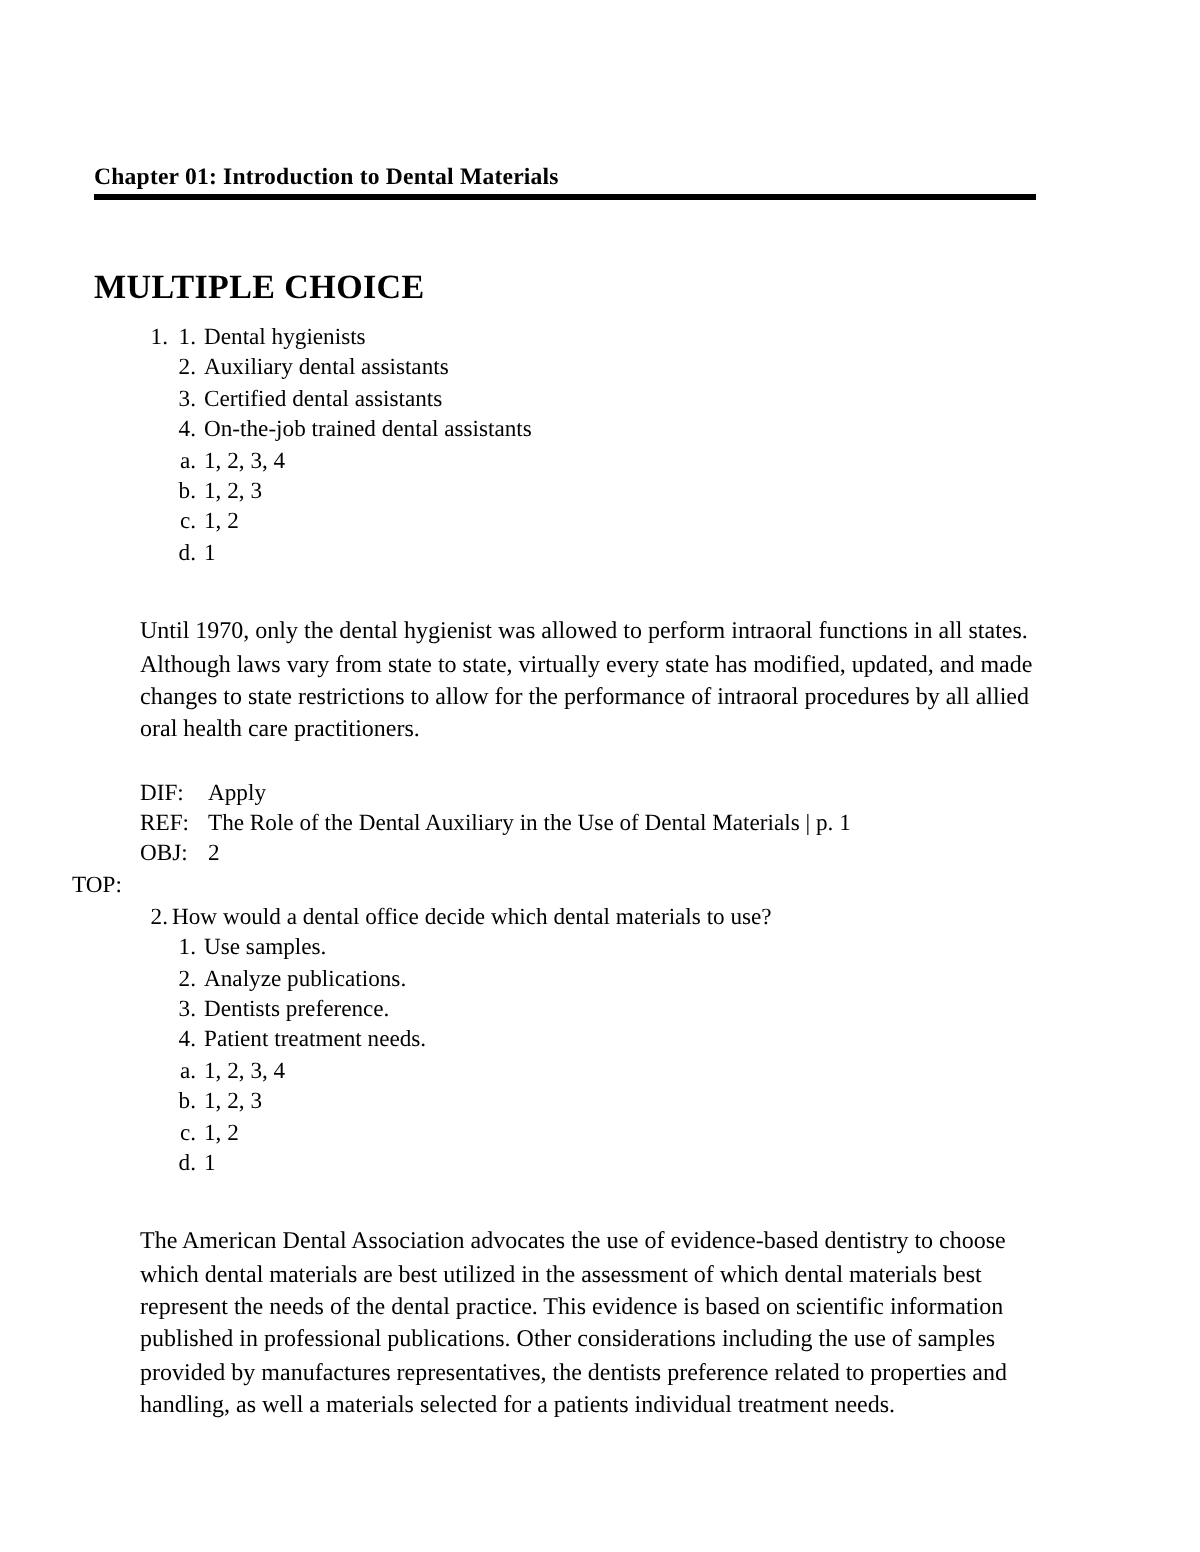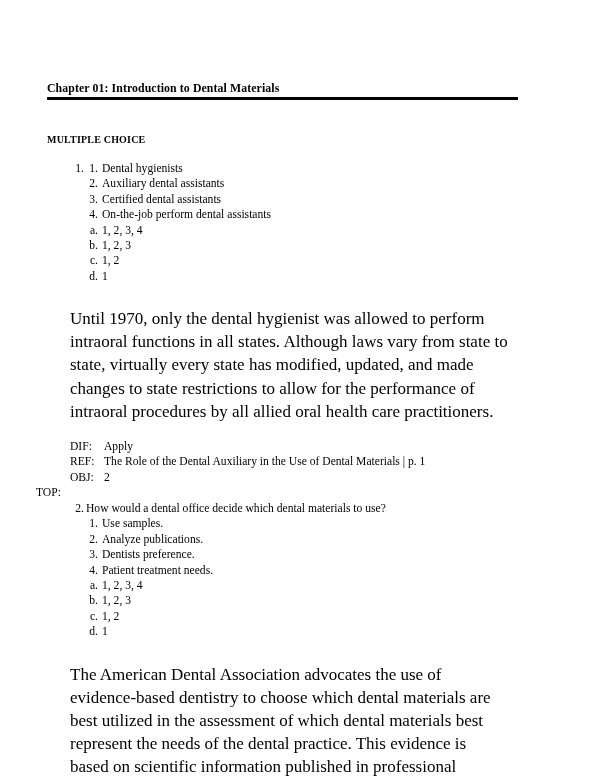--- a/index.html
+++ b/index.html
@@ -46,21 +46,21 @@
     height: 3px;
     background: #000000;
   }
 
   
   .section-heading {
     position: absolute;
     left: 47px;
     top: 112px;
     font-weight: bold;
-    font-size: 10px;
+    font-size: 17px;
     letter-spacing: 0.2px;
   }
 
   
   .content {
     position: absolute;
     left: 0;
     top: 140px;
     width: 600px;
   }
@@ -117,21 +117,21 @@
     font-size: 11.6px;
     line-height: 1.33;
   }
   .ans-label { letter-spacing: 0.2px; }
   .ans-value { padding-left: 7px; }
 
   
   .rationale {
     margin-left: 70px;
     width: 450px;
-    font-size: 17px;
+    font-size: 12px;
     line-height: 1.36;
     text-align: left;
   }
   .rationale-narrow { width: 437px; font-family: Liberation Serif, serif; }
 
   
   .meta-block {
     margin-left: 70px;
     width: 452px;
     font-size: 11.6px;
@@ -178,21 +178,21 @@
         <li class="opt-row">
           <span class="opt-marker">1.</span><span>Dental hygienists</span>
         </li>
         <li class="opt-row">
           <span class="opt-marker">2.</span><span>Auxiliary dental assistants</span>
         </li>
         <li class="opt-row">
           <span class="opt-marker">3.</span><span>Certified dental assistants</span>
         </li>
         <li class="opt-row">
-          <span class="opt-marker">4.</span><span>On-the-job perform dental assistants</span>
+          <span class="opt-marker">4.</span><span>On-the-job trained dental assistants</span>
         </li>
       </ul>
 
       <ul class="opt-list">
         <li class="opt-row">
           <span class="opt-marker">a.</span><span>1, 2, 3, 4</span>
         </li>
         <li class="opt-row">
           <span class="opt-marker">b.</span><span>1, 2, 3</span>
         </li>

